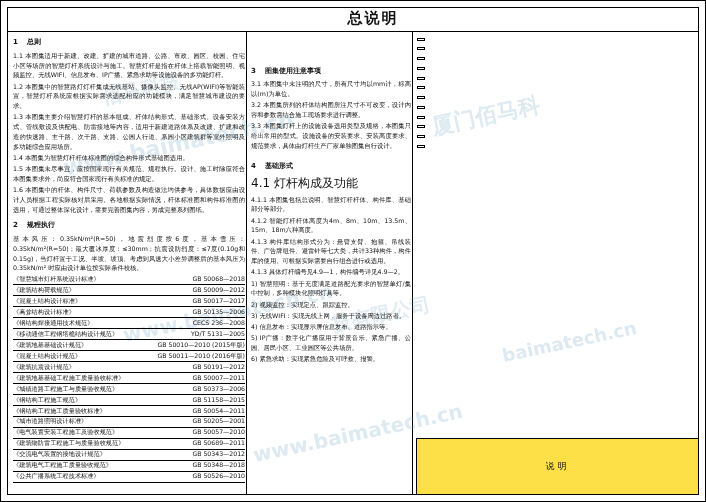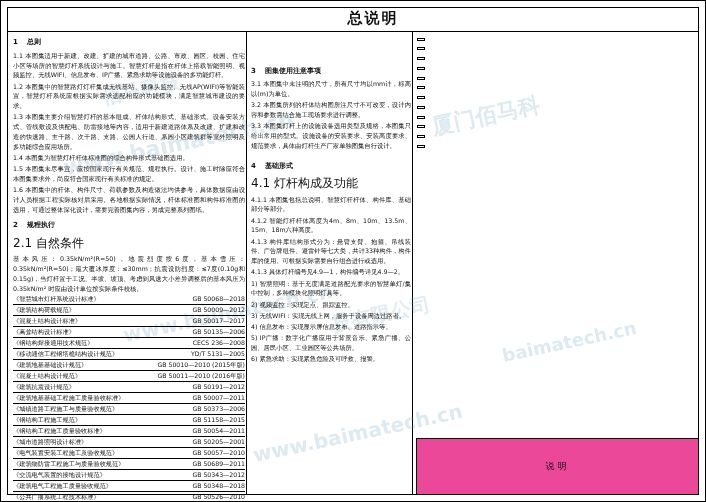--- a/index.html
+++ b/index.html
@@ -107,21 +107,21 @@
     right:7px;bottom:7px;
     width:282px;height:56px;
     border-left:1px solid #000;
     border-top:1px solid #000;
     box-sizing:border-box;
     display:flex;
     align-items:center;
     justify-content:center;
     font-size:9px;
     letter-spacing:3px;
-    background:#ec4899;
+    background:#fde047;
   }
 
   
   .wm{
     position:absolute;
     font-size:22px;
     font-weight:bold;
     color:rgba(120,170,200,0.25);
     transform:rotate(-12deg);
     white-space:nowrap;
@@ -171,21 +171,20 @@
     <div class="para">1.2 本图集中的智慧路灯灯杆集成无线基站、摄像头监控、无线AP(WIFI)等智能装置，智慧灯杆系统应根据实际需求选配相应的功能模块，满足智慧城市建设的要求。</div>
     <div class="para">1.3 本图集主要介绍智慧灯杆的基本组成、杆体结构形式、基础形式、设备安装方式、管线敷设及供配电、防雷接地等内容，适用于新建道路体系及改建、扩建和改造的快速路、主干路、次干路、支路、公园人行道、系园小区建筑群等室外照明及多功能综合应用场所。</div>
     <div class="para">1.4 本图集为智慧灯杆杆体标准图的综合构件形式基础图选用。</div>
     <div class="para">1.5 本图集未尽事宜，应按国家现行有关规范、规程执行。设计、施工时除应符合本图集要求外，尚应符合国家现行有关标准的规定。</div>
     <div class="para">1.6 本图集中的杆体、构件尺寸、荷载参数及构造做法均供参考，具体数据应由设计人员根据工程实际核对后采用。各地根据实际情况，杆体标准图和构件标准图的选用，可通过整体深化设计，需要完善图集内容，另成完整系列图纸。</div>
 
     <div class="sec-head" style="margin-top:6px;">
       <span class="sec-num">2</span>
       <span class="sec-txt">规程执行</span>
     </div>
-    <div class="sub-head">2.1 自然条件</div>
     <div class="para">基本风压：0.35kN/m²(R=50)，地震烈度按6度，基本雪压：0.35kN/m²(R=50)；最大覆冰厚度：≤30mm；抗震设防烈度：≤7度(0.10g和0.15g)，当灯杆置于工况、半坡、坡顶、考虑到风速大小差异调整后的基本风压为0.35kN/m² 时应由设计单位按实际条件校核。</div>
 
     <div>
       <div class="std-row">
         <span class="std-name">《智慧城市灯杆系统设计标准》</span>
         <span class="std-code">GB 50068—2018</span>
       </div>
       <div class="std-row">
         <span class="std-name">《建筑结构荷载规范》</span>
         <span class="std-code">GB 50009—2012</span>

